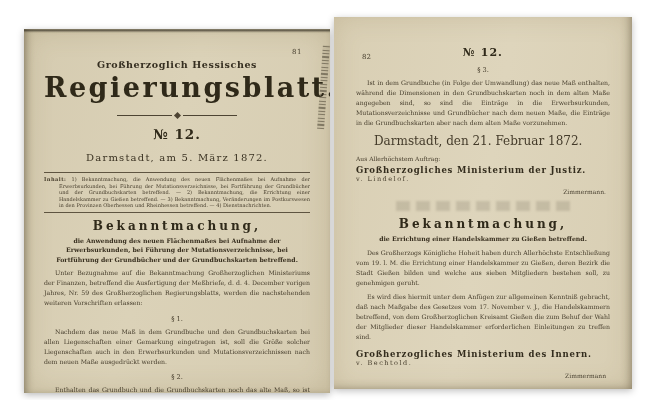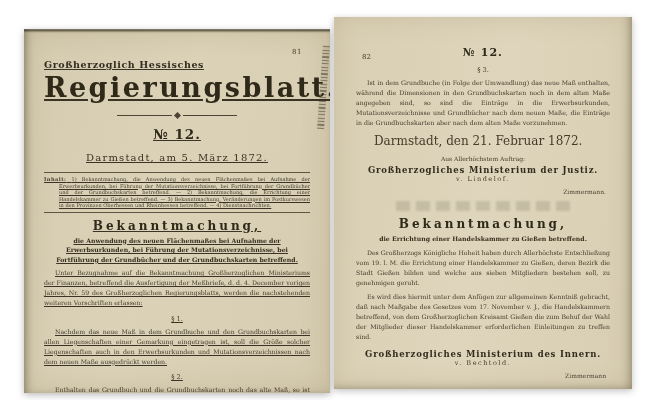--- a/index.html
+++ b/index.html
@@ -12,51 +12,51 @@
   .page{
     position:absolute;box-sizing:border-box;overflow:hidden;
     background:linear-gradient(105deg,#d5cbb0 0%,#dbd2b8 45%,#d6ccb1 100%);
     box-shadow:0 2px 7px rgba(0,0,0,.28), inset 0 0 28px rgba(125,105,60,.22);
   }
   .page-left{left:24px;top:29px;width:306px;height:364px;padding:0 20px;}
   .page-left::before{
     content:"";position:absolute;top:0;left:0;right:0;height:4px;
     background:linear-gradient(#26221755,#26221799 35%,#6b635033 80%,transparent);
   }
-  .page-left{box-shadow:0 2px 7px rgba(0,0,0,.28), inset 5px 0 8px -4px rgba(60,52,32,.55), inset 0 0 28px rgba(125,105,60,.22);text-decoration:underline;}
+  .page-left{box-shadow:0 2px 7px rgba(0,0,0,.28), inset 5px 0 8px -4px rgba(60,52,32,.55), inset 0 0 28px rgba(125,105,60,.22);}
   .page-right{left:334px;top:17px;width:298px;height:372px;padding:0 22px;
     background:linear-gradient(100deg,#d9cfb4 0%,#ded5bc 50%,#d8ceb3 100%);
     box-shadow:0 2px 7px rgba(0,0,0,.25), inset -6px -4px 10px -5px rgba(70,60,38,.5), inset 0 0 26px rgba(125,105,60,.18);}
   .pagenum{position:absolute;font-size:7px;letter-spacing:.5px;color:#4a4232;}
   .pagenum-left{top:19px;right:28px;}
   .stamp{
     position:absolute;top:16px;right:3px;width:7px;height:84px;
     transform:rotate(4deg);opacity:.65;filter:blur(.4px);
     background:repeating-linear-gradient(0deg,rgba(45,38,24,.75) 0 1.2px,rgba(45,38,24,.1) 1.2px 3.4px);
   }
-  .masthead-small{margin-top:30px;text-align:left;font-weight:bold;font-size:9.5px;letter-spacing:.6px;color:#352e20;}
+  .masthead-small{margin-top:30px;text-align:center;font-weight:bold;font-size:9.5px;letter-spacing:.6px;color:#352e20;}
   .masthead-large{text-align:center;font-weight:bold;font-size:27px;letter-spacing:2.5px;margin-top:2px;color:#2f2919;}
   .ornament{display:flex;align-items:center;justify-content:center;margin:10px auto 0;width:120px;}
   .orn-line{flex:1;border-top:1px solid #4d4433;}
   .orn-diamond{width:5px;height:5px;background:#4d4433;transform:rotate(45deg);margin:0 3px;}
   .issue{font-weight:bold;text-align:center;font-size:13.5px;margin-top:8px;letter-spacing:1px;color:#2f2919;}
   .dateline{text-align:center;font-size:10px;letter-spacing:1.2px;margin-top:10px;color:#3a3222;}
   .rule{border-top:1px solid rgba(64,54,36,.8);margin-top:9px;}
   .rule2{border-top:1px solid rgba(64,54,36,.8);margin-top:3px;}
   .toc{margin-top:3px;font-size:5px;line-height:1.3;text-align:justify;padding-left:15px;text-indent:-15px;color:#443b2a;}
   .toc-label{font-weight:bold;letter-spacing:.5px;}
   .notice-heading{text-align:center;font-weight:bold;font-size:12px;letter-spacing:3px;margin-top:6px;color:#2f2919;}
   .notice-subtitle{text-align:center;font-weight:bold;font-size:6.2px;line-height:1.55;margin-top:3px;color:#382f1f;}
   .body-par{font-size:6.2px;line-height:1.62;text-align:justify;text-indent:11px;margin:4px 0 0;color:#443b2a;}
   .section-label{text-align:center;font-size:6.6px;margin-top:6px;color:#443b2a;}
   .running-head{position:relative;margin-top:24px;text-align:center;}
   .running-issue{font-weight:bold;font-size:11px;letter-spacing:1px;color:#2f2919;}
   .pagenum-right{position:absolute;left:6px;top:12px;font-size:7px;color:#4a4232;}
   .dateline-left{font-size:12px;margin:6px 0 0;text-indent:18px;color:#443b2a;}
-  .authority{text-align:center;margin-top:7px;}
+  .authority{text-align:left;margin-top:7px;}
   .auth-small{font-size:6px;color:#443b2a;}
   .auth-big{font-size:8.5px;font-weight:bold;letter-spacing:.8px;margin-top:3px;color:#332c1d;}
   .auth-signer{font-size:6.5px;letter-spacing:1.5px;margin-top:0;color:#443b2a;}
   .countersign{text-align:right;font-size:6px;margin-top:5px;padding-right:4px;color:#4a4232;}
   .ghost{
     height:10px;margin:6px 40px 0;opacity:.14;filter:blur(1px);
     background:repeating-linear-gradient(90deg,#3b3426 0 14px,transparent 14px 20px);
   }
 </style>
 </head>

